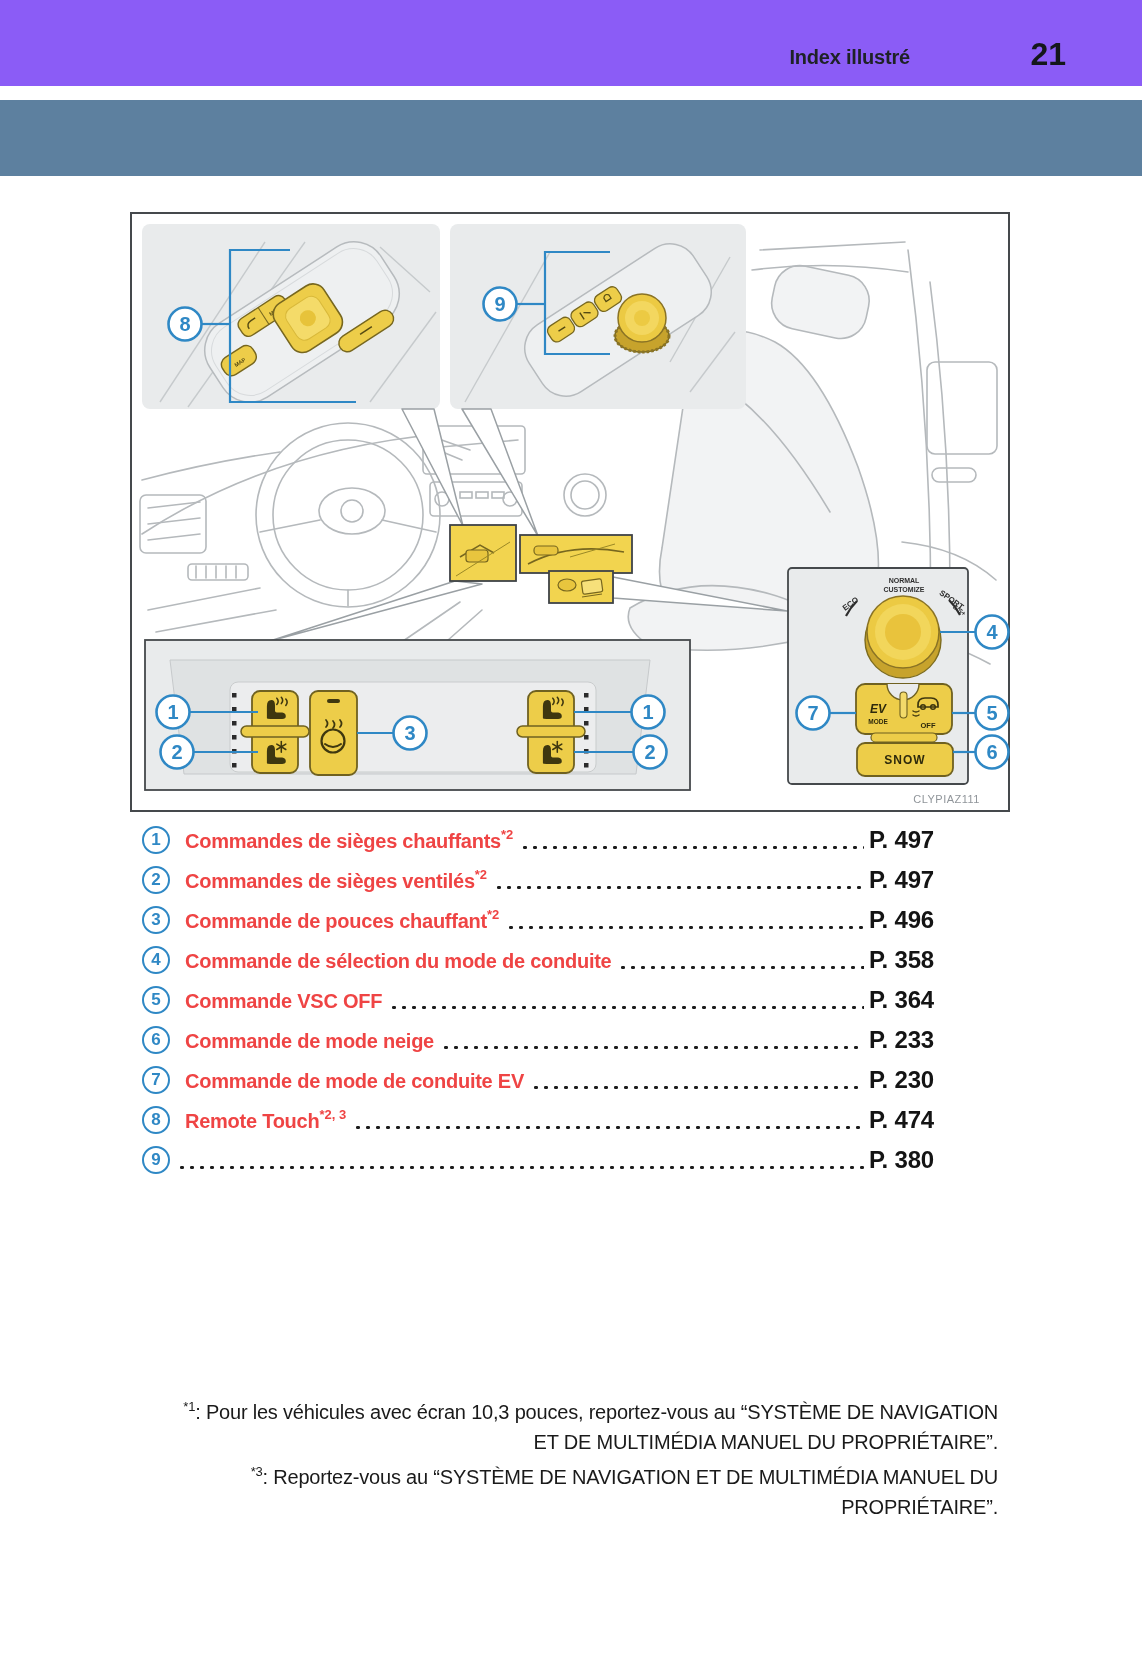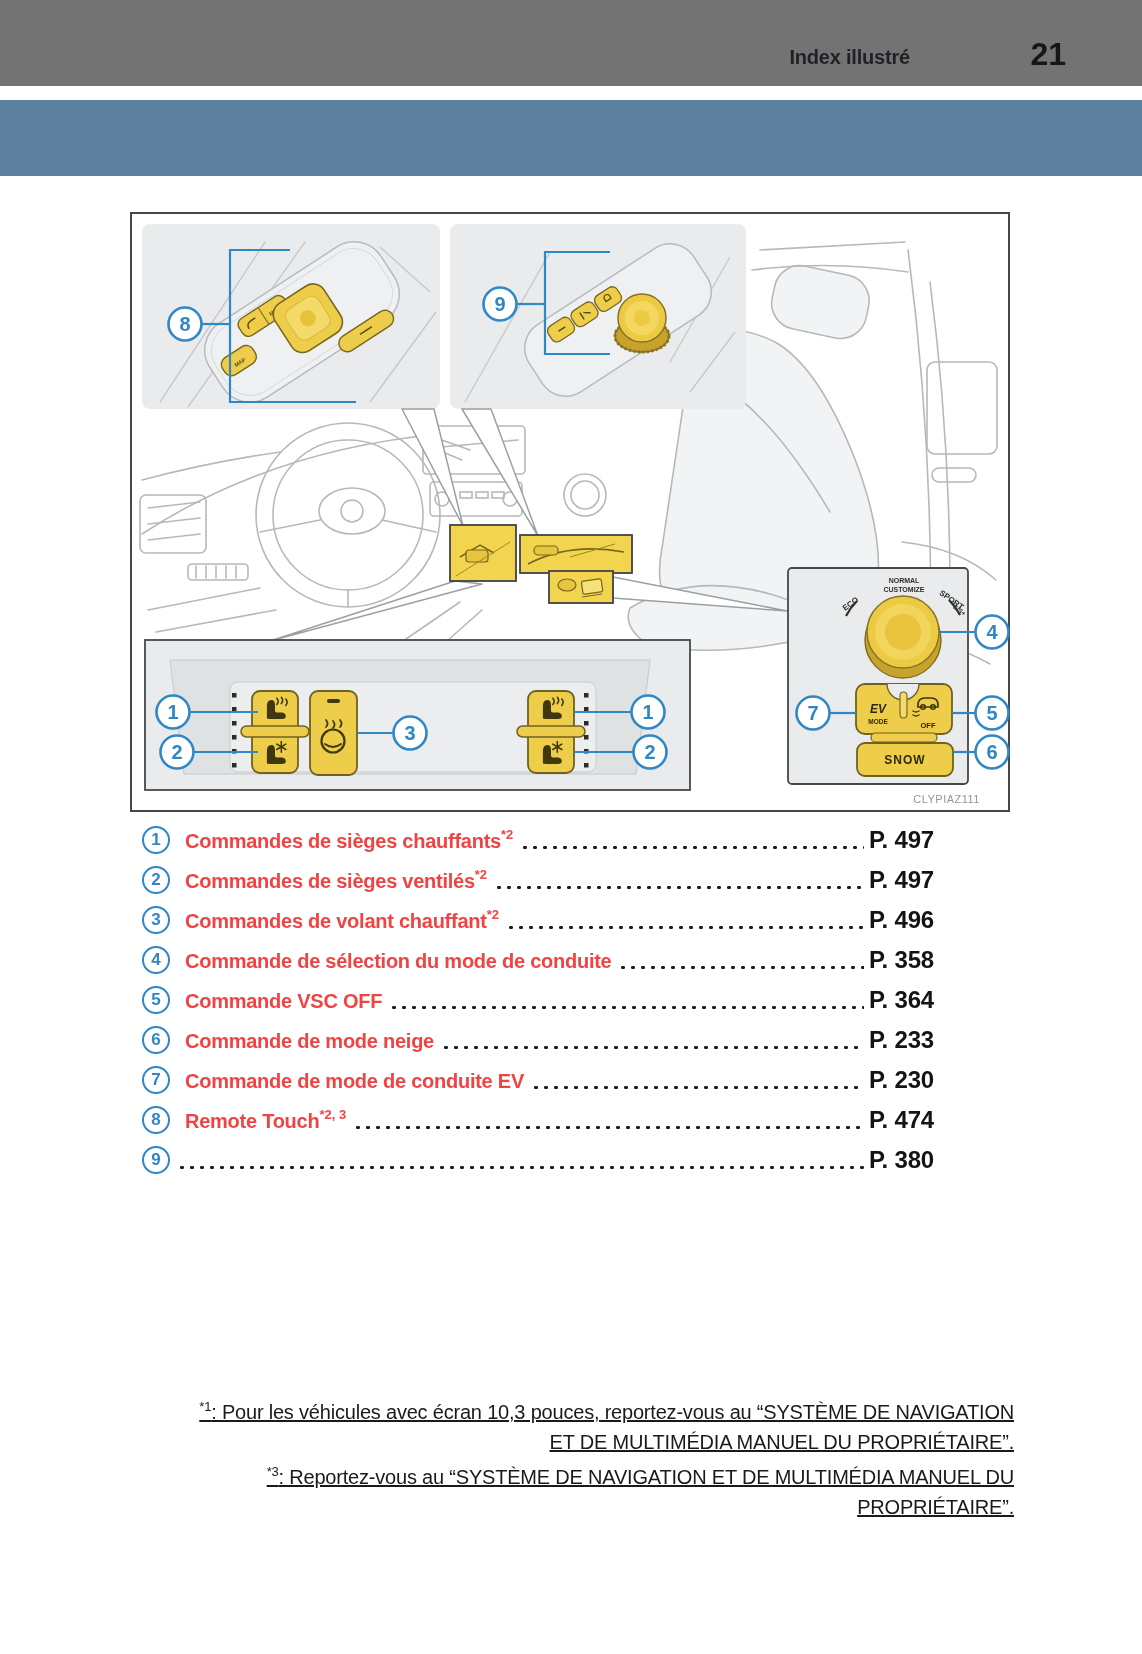--- a/index.html
+++ b/index.html
@@ -1,20 +1,20 @@
 <!DOCTYPE html>
 <html><head>
 <meta charset="utf-8">
 <style>
   html,body{margin:0;padding:0;background:#ffffff;}
   body{font-family:"Liberation Sans",sans-serif;}
   .page{position:relative;width:1142px;height:1654px;background:#ffffff;overflow:hidden;}
 
   
-  .hdr{position:absolute;top:0;left:0;width:100%;height:86px;background:#737373;}
+  .hdr{position:absolute;top:0;left:0;width:100%;height:86px;background:#8b5cf6;}
   .hdr-title{position:absolute;top:46px;right:232px;font-size:20px;font-weight:700;color:#1e2226;letter-spacing:-0.2px;}
   .hdr-num{position:absolute;top:36px;right:76px;font-size:32px;font-weight:800;color:#14171a;}
   .banner{position:absolute;top:100px;left:0;width:100%;height:76px;background:#5d809f;}
 
   
   .figure{position:absolute;left:130px;top:212px;width:880px;height:600px;}
   .figure svg{display:block;width:100%;height:100%;font-family:"Liberation Sans",sans-serif;}
 
   
   .index-list{position:absolute;left:142px;top:820px;width:792px;}
@@ -22,21 +22,21 @@
   .num{box-sizing:border-box;width:28px;height:28px;border:2.2px solid #2f88c5;border-radius:50%;
        color:#2f88c5;font-size:17px;font-weight:700;display:flex;align-items:center;justify-content:center;flex:none;}
   .lbl{margin-left:15px;font-size:20px;font-weight:700;color:#ef4444;letter-spacing:-0.25px;white-space:nowrap;}
   .lbl sup{font-size:13px;vertical-align:9px;letter-spacing:0;}
   .dots{flex:1;align-self:flex-end;height:7px;margin:0 5px 9px 7px;
         background-image:radial-gradient(circle,#1c1c1c 1.7px,transparent 2px);
         background-size:10px 7px;background-position:0 100%;background-repeat:repeat-x;}
   .pref{font-size:24px;font-weight:700;color:#141414;flex:none;letter-spacing:-0.2px;}
 
   
-  .footnotes{position:absolute;left:100px;right:128px;top:1392px;text-align:right;color:#1a1a1a;text-decoration:underline;}
+  .footnotes{position:absolute;left:100px;right:144px;top:1392px;text-align:right;color:#1a1a1a;}
   .fn{font-size:20px;font-weight:400;line-height:30px;letter-spacing:-0.2px;}
   .fn .txt{white-space:pre-line;}
   .fn sup{font-size:13px;vertical-align:8px;}
 </style>
 </head>
 <body>
 
 <div class="page">
 
   <div class="hdr">
@@ -345,21 +345,21 @@
       <span class="pref">P. 497</span>
     </div>
     <div class="row">
       <span class="num">2</span>
       <span class="lbl"><span>Commandes de sièges ventilés</span><sup>*2</sup></span>
       <span class="dots"></span>
       <span class="pref">P. 497</span>
     </div>
     <div class="row">
       <span class="num">3</span>
-      <span class="lbl"><span>Commandes de volant chauffant</span><sup>*2</sup></span>
+      <span class="lbl"><span>Commande de pouces chauffant</span><sup>*2</sup></span>
       <span class="dots"></span>
       <span class="pref">P. 496</span>
     </div>
     <div class="row">
       <span class="num">4</span>
       <span class="lbl"><span>Commande de sélection du mode de conduite</span><sup></sup></span>
       <span class="dots"></span>
       <span class="pref">P. 358</span>
     </div>
     <div class="row">

